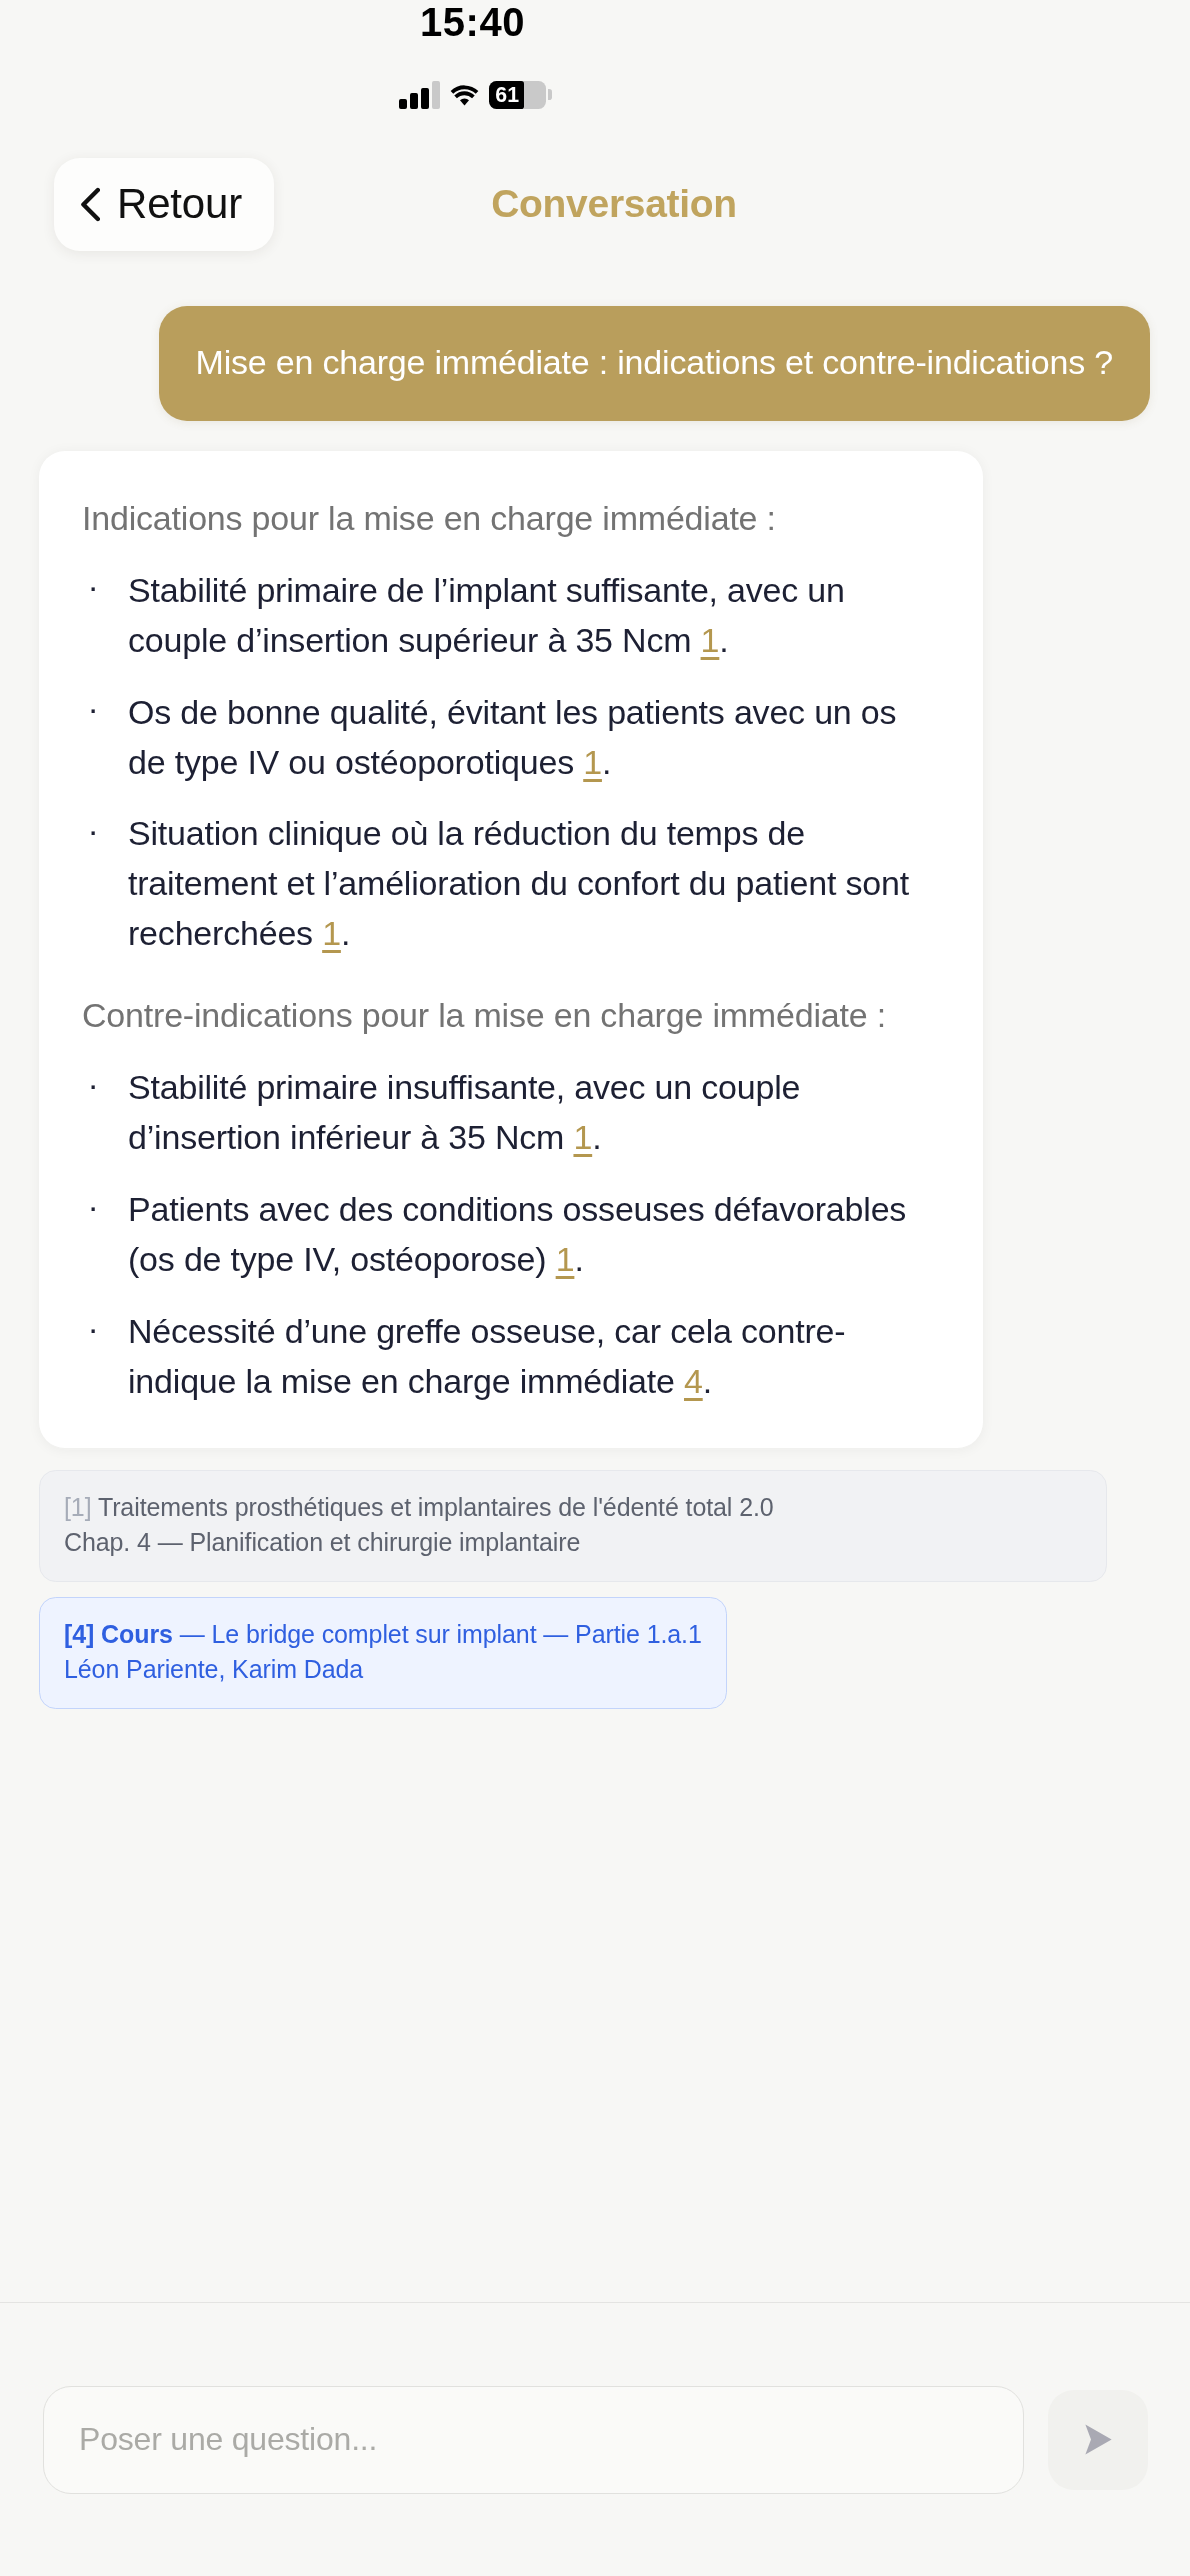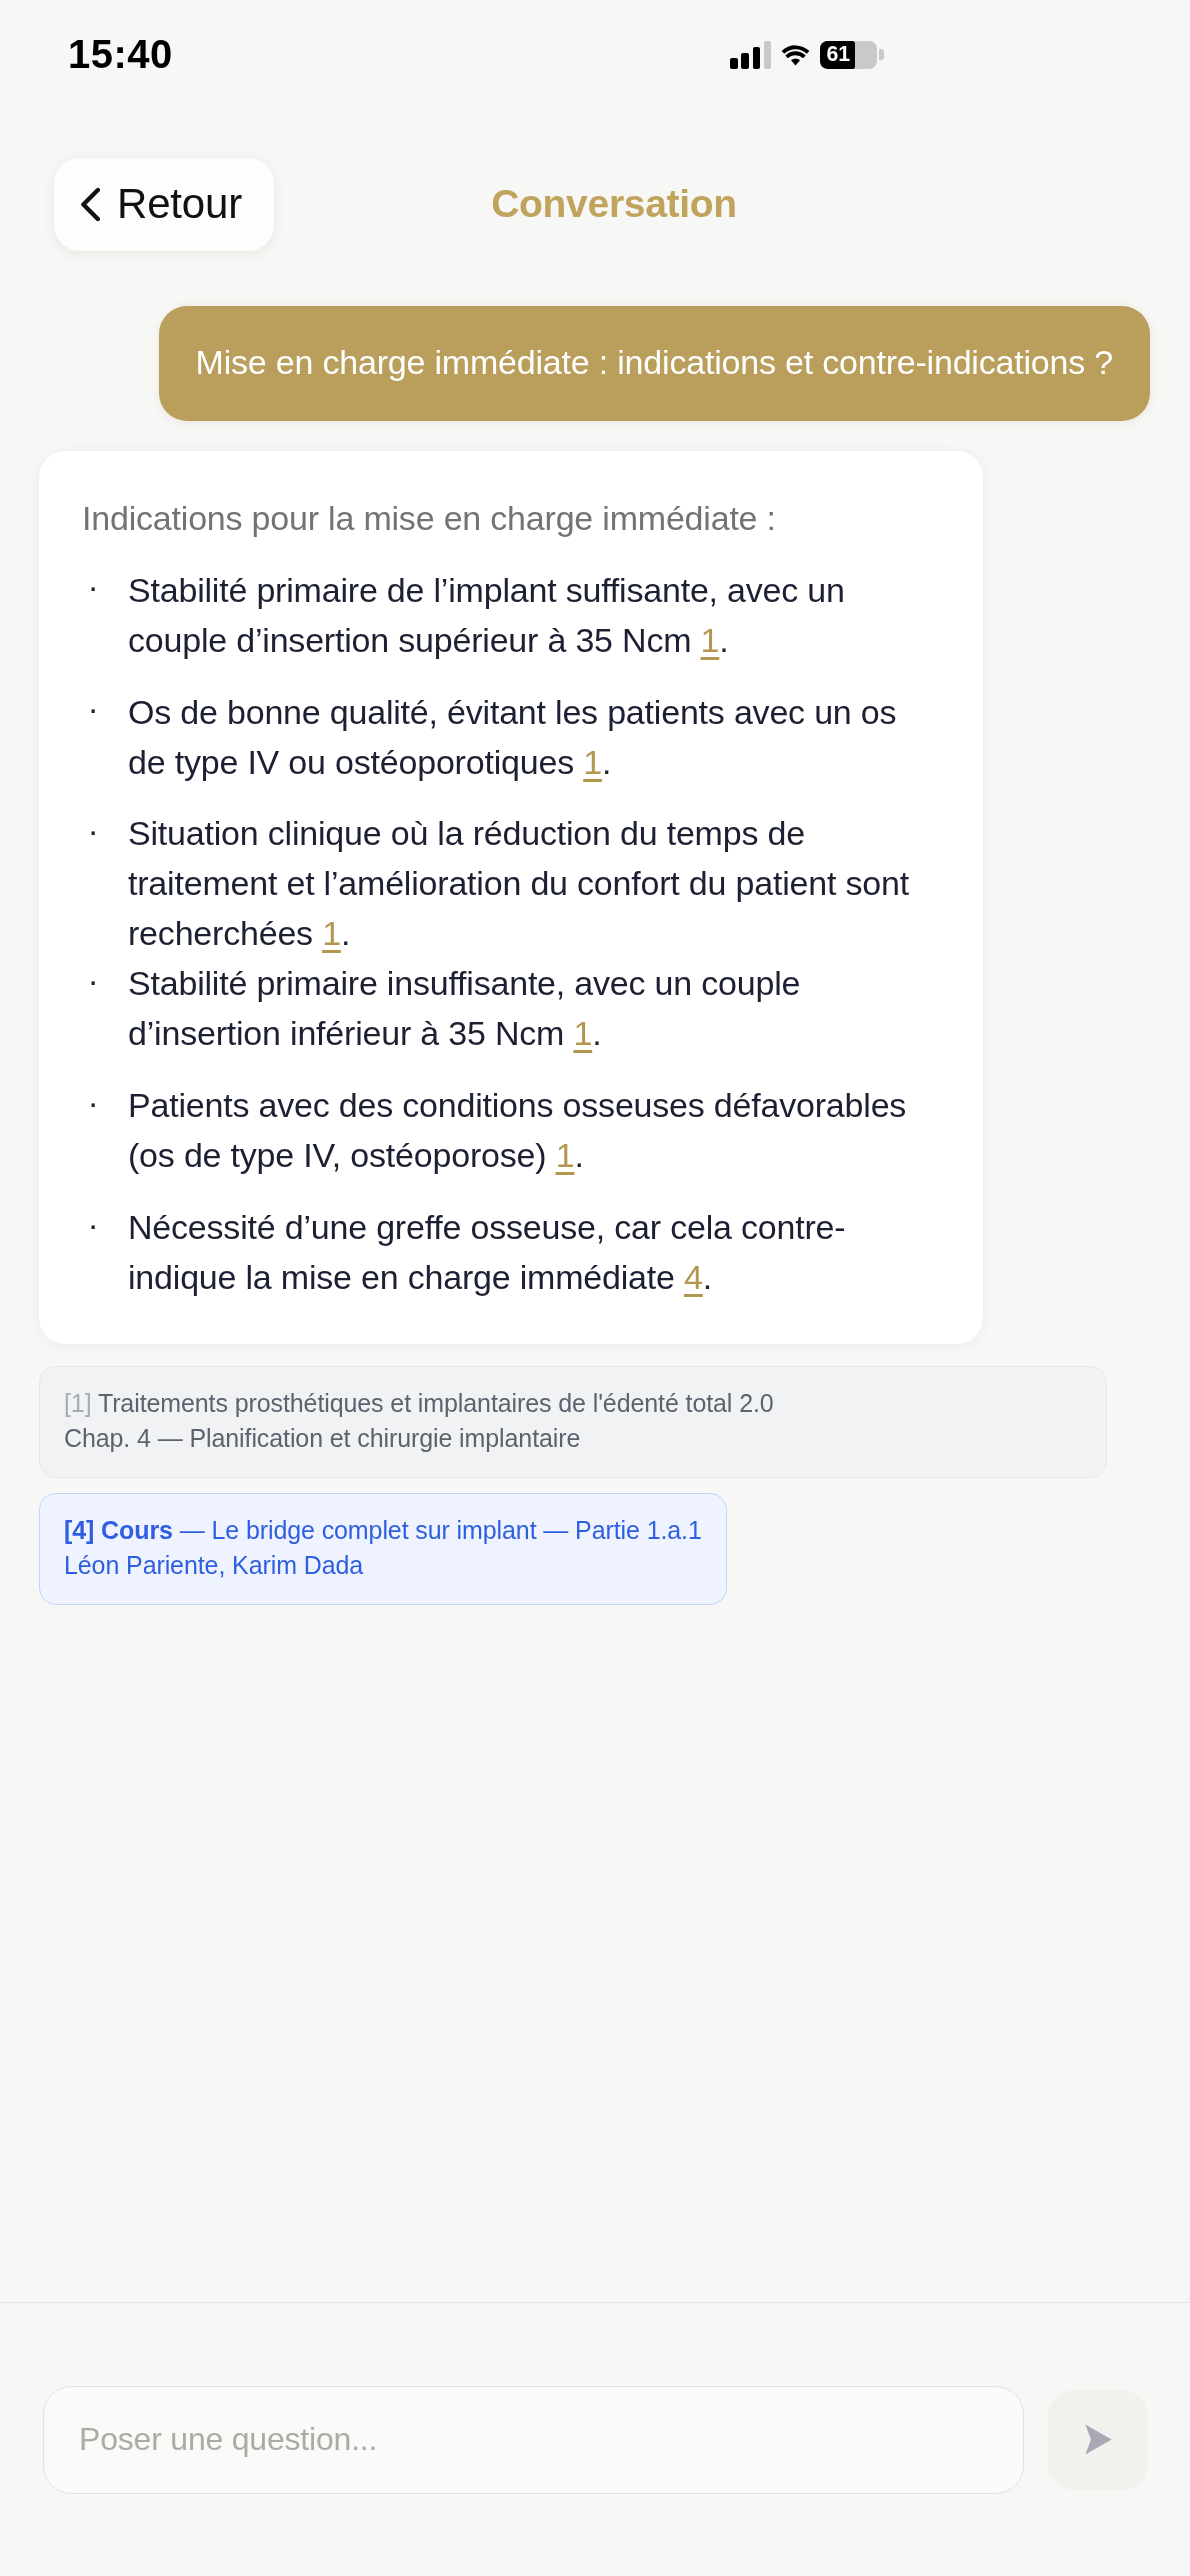--- a/index.html
+++ b/index.html
@@ -9,20 +9,21 @@
     font-family:"Liberation Sans", sans-serif;
     -webkit-font-smoothing:antialiased;
   }
   body { position:relative; overflow:hidden; }
 
   
   .statusbar {
     position:absolute; top:0; left:0; width:949px; height:109px;
     display:flex; align-items:center; justify-content:space-between;
     padding:0 72px 0 68px;
+    flex-direction:column;
   }
   .status-time {
     font-size:40px; font-weight:600; color:#000; letter-spacing:0.5px;
   }
   .status-right { display:flex; align-items:center; gap:7px; }
   .signal { display:flex; align-items:flex-end; gap:3.7px; height:28px; }
   .signal i { display:block; width:7.4px; background:#000; border-radius:1.9px; }
   .signal i:nth-child(1){ height:10.2px; }
   .signal i:nth-child(2){ height:16px; }
   .signal i:nth-child(3){ height:21.3px; }
@@ -208,20 +209,21 @@
     <div class="assistant-card">
 
       <div class="para">Indications pour la mise en charge immédiate :</div>
 
       <ul class="bullets">
         <li><span>Stabilité primaire de l’implant suffisante, avec un couple d’insertion supérieur à 35 Ncm </span><span class="cite">1</span><span>.</span></li>
         <li><span>Os de bonne qualité, évitant les patients avec un os de type IV ou ostéoporotiques </span><span class="cite">1</span><span>.</span></li>
         <li><span>Situation clinique où la réduction du temps de traitement et l’amélioration du confort du patient sont recherchées </span><span class="cite">1</span><span>.</span></li>
       </ul>
 
+      <div class="para">Contre-indications pour la mise en charge immédiate :</div>
 
       <ul class="bullets">
         <li><span>Stabilité primaire insuffisante, avec un couple d’insertion inférieur à 35 Ncm </span><span class="cite">1</span><span>.</span></li>
         <li><span>Patients avec des conditions osseuses défavorables (os de type IV, ostéoporose) </span><span class="cite">1</span><span>.</span></li>
         <li><span>Nécessité d’une greffe osseuse, car cela contre-indique la mise en charge immédiate </span><span class="cite">4</span><span>.</span></li>
       </ul>
 
     </div>
   </div>
 

